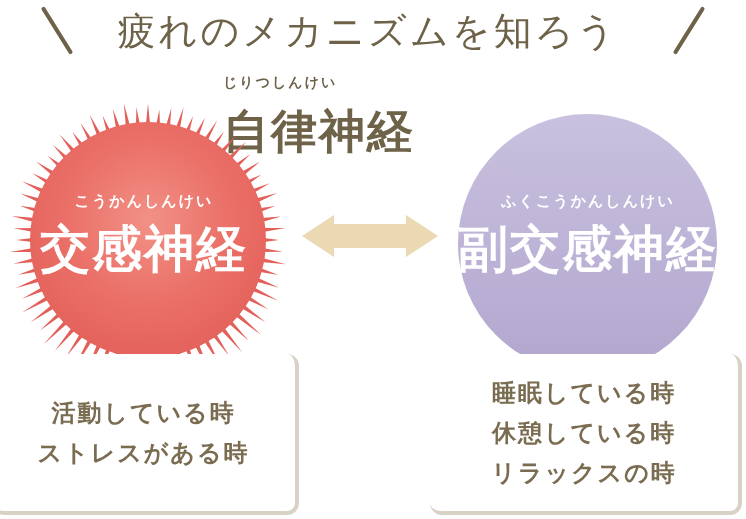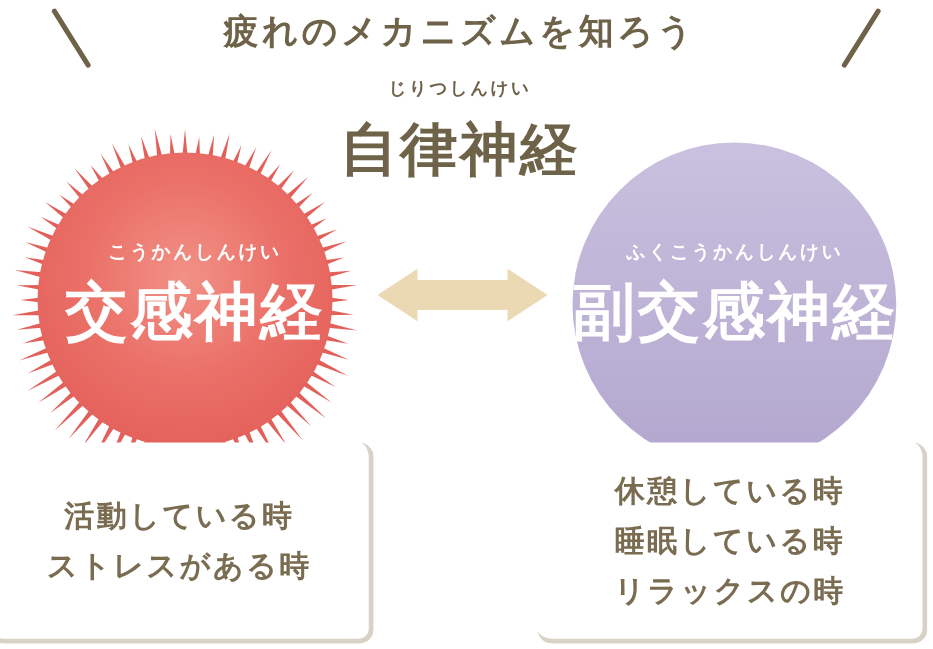--- a/index.html
+++ b/index.html
@@ -21,37 +21,37 @@
     background:var(--bg);
     position:relative;
     overflow:hidden;
   }
   .abs{position:absolute;}
 
   
   .title{
     left:68px;top:6px;width:600px;
     text-align:center;
-    font-size:28px;font-weight:700;
+    font-size:38px;font-weight:400;
     letter-spacing:3px;
     color:var(--text-brown);
     white-space:nowrap;
   }
   .slash{
     width:4px;height:55px;
     background:var(--text-brown);
     border-radius:2px;
   }
   .slash-left{left:55px;top:3px;transform:rotate(-32deg);}
   .slash-right{left:687px;top:3px;transform:rotate(32deg);}
 
   
   .center-label{
-    left:223px;top:62px;width:290px;
-    text-align:center;
+    left:223px;top:74px;width:290px;
+    text-align:left;
     color:var(--text-brown);
   }
   .center-label .furigana{
     font-size:14px;letter-spacing:2px;font-weight:700;
   }
   .center-label .main{
     font-size:46px;font-weight:700;letter-spacing:2px;
     margin-top:9px;white-space:nowrap;
   }
 
@@ -65,21 +65,21 @@
   .node-text{
     text-align:center;color:var(--circle-text);
   }
   .node-text .furigana{
     font-size:15px;letter-spacing:2px;font-weight:700;
   }
   .node-text .main{
     font-size:50px;font-weight:700;letter-spacing:2px;
     margin-top:5px;white-space:nowrap;
   }
-  .node-text-left{left:16px;top:192px;width:280px;}
+  .node-text-left{left:4px;top:192px;width:280px;}
   .node-text-right{left:448px;top:192px;width:280px;}
 
   
   .double-arrow{
     left:302px;top:214px;width:136px;height:44px;
     background:var(--arrow-beige);
     clip-path:polygon(0px 22px,32px 1px,32px 10px,104px 10px,104px 1px,136px 22px,104px 43px,104px 34px,32px 34px,32px 43px);
   }
 
   
@@ -135,16 +135,16 @@
 <div class="abs node-text node-text-right">
   <div class="furigana">ふくこうかんしんけい</div>
   <div class="main">副交感神経</div>
 </div>
 
 <div class="abs card card-left">
   <div class="line">活動している時</div>
   <div class="line">ストレスがある時</div>
 </div>
 <div class="abs card card-right">
+  <div class="line">睡眠している時</div>
   <div class="line">休憩している時</div>
-  <div class="line">睡眠している時</div>
   <div class="line">リラックスの時</div>
 </div>
 
 </body></html>

